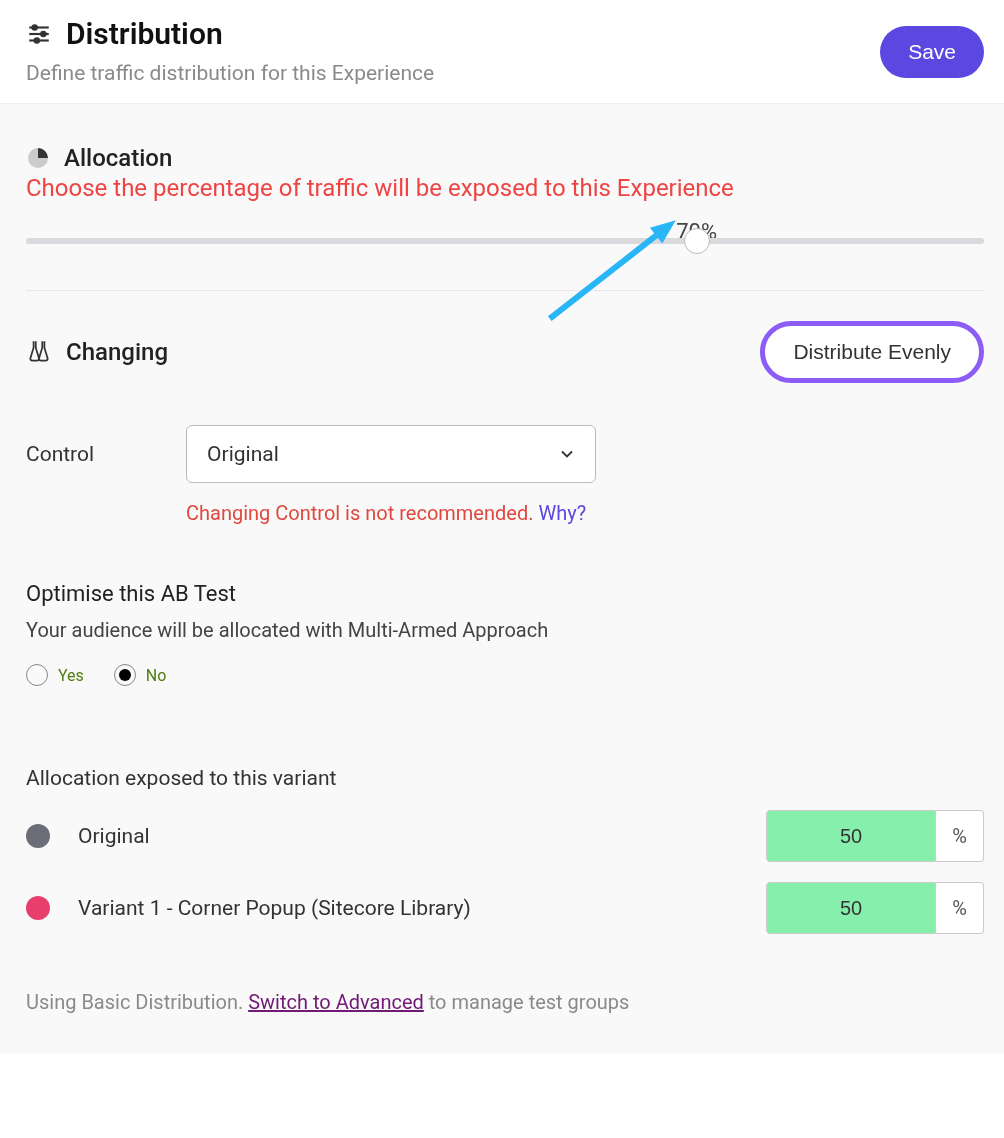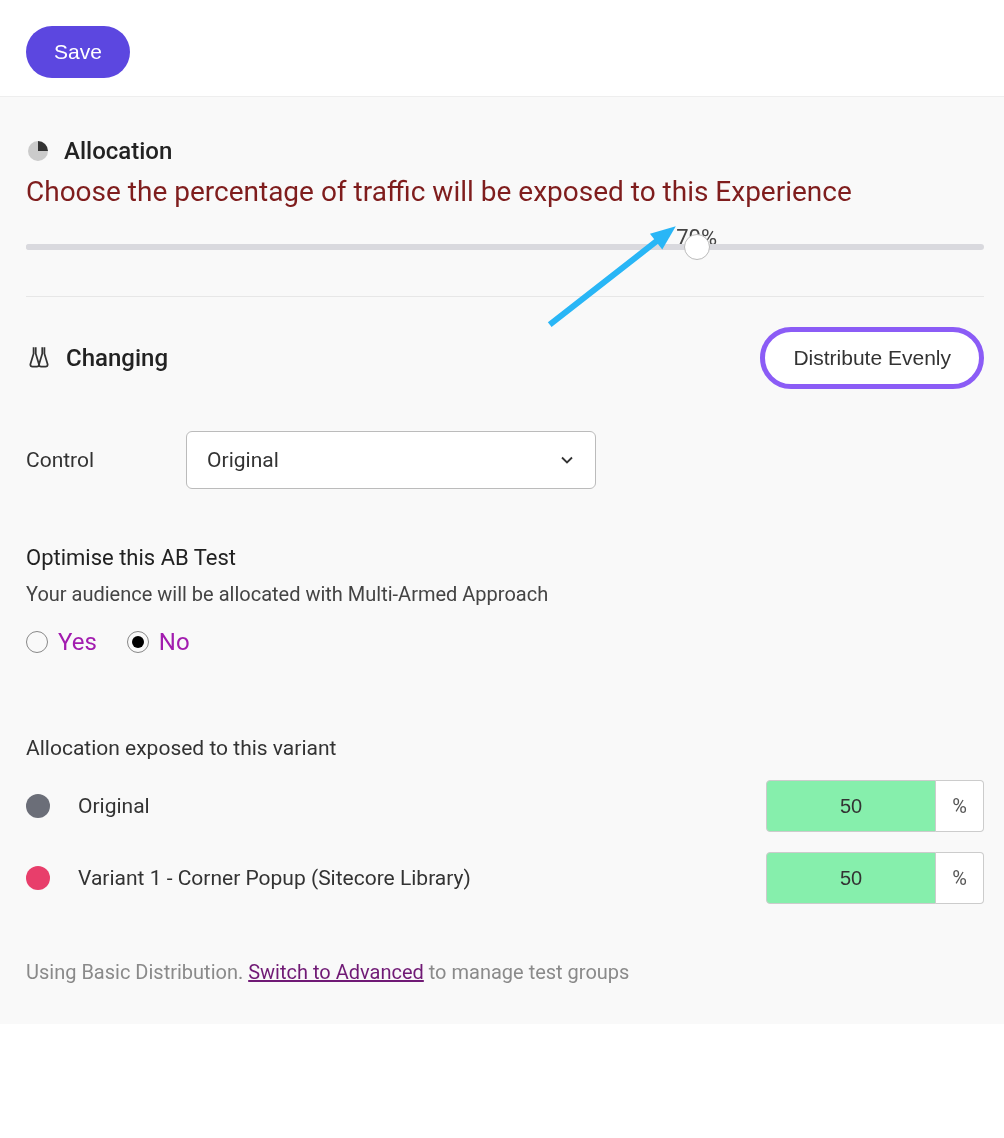--- a/index.html
+++ b/index.html
@@ -30,21 +30,21 @@
     padding: 14px 28px;
     font-size: 21px;
     font-weight: 500;
     cursor: pointer;
     margin-top: 10px;
   }
   .body-area { background: #f9f9f9; padding: 40px 20px 40px 26px; }
   .section-title-row { display: flex; align-items: center; gap: 14px; }
   .pie-icon { width: 24px; height: 24px; }
   .section-title { font-size: 24px; font-weight: 500; color: #222; }
-  .section-desc { font-size: 28px; color: #7f1d1d; margin-top: 10px; }
+  .section-desc { font-size: 24px; color: #ef4444; margin-top: 2px; }
 
   .slider-wrap { position: relative; margin-top: 36px; }
   .slider-value {
     position: absolute;
     top: -30px;
     font-size: 22px;
     color: #444;
     transform: translateX(-50%);
     margin-top: 11px;
   }
@@ -134,21 +134,21 @@
   .radio-circle {
     width: 22px;
     height: 22px;
     border: 1.5px solid #888;
     border-radius: 50%;
     display: flex;
     align-items: center;
     justify-content: center;
   }
   .radio-dot { width: 12px; height: 12px; background: #000; border-radius: 50%; }
-  .radio-label { font-size: 24px; color: #a21caf; }
+  .radio-label { font-size: 16px; color: #4d7c0f; }
 
   .alloc-title { font-size: 21px; color: #333; margin-top: 80px; }
   .alloc-row {
     display: flex;
     align-items: center;
     justify-content: space-between;
     margin-top: 20px;
   }
   .alloc-left { display: flex; align-items: center; gap: 28px; }
   .color-dot { width: 24px; height: 24px; border-radius: 50%; }
@@ -178,20 +178,36 @@
     background: #fff;
   }
 
   .footer-note { margin-top: 56px; font-size: 20px; color: #8a8a8a; }
   .footer-link { text-decoration: underline; cursor: pointer; color: #701a75; }
 </style>
 </head>
 <body>
 
 <div class="header">
+  <div class="header-left">
+    <div class="title-row">
+      <span class="sliders-icon">
+        <svg viewBox="0 0 24 24" width="26" height="26" fill="none" stroke="#333" stroke-width="2">
+          <line x1="3" y1="6" x2="21" y2="6"></line>
+            <circle cx="8" cy="6" r="2" fill="#333"></circle>
+          <line x1="3" y1="12" x2="21" y2="12"></line>
+            <circle cx="16" cy="12" r="2" fill="#333"></circle>
+          <line x1="3" y1="18" x2="21" y2="18"></line>
+            <circle cx="10" cy="18" r="2" fill="#333"></circle>
+        </svg>
+      </span>
+      <h1 class="page-title">Distribution</h1>
+    </div>
+    <div class="page-subtitle">Define traffic distribution for this Experience</div>
+  </div>
   <button class="save-btn">Save</button>
 </div>
 
 <div class="body-area">
 
   <div class="section-title-row">
     <span class="pie-icon">
       <svg viewBox="0 0 24 24" width="24" height="24">
         <path d="M12 2 A10 10 0 0 1 22 12 L12 12 Z" fill="#333"></path>
         <path d="M12 12 L12 2 A10 10 0 1 0 22 12 Z" fill="#888" opacity="0.4"></path>
@@ -235,20 +251,25 @@
     <div class="control-select">
       <span>Original</span>
       <span class="chevron">
         <svg viewBox="0 0 24 24" width="20" height="20" fill="none" stroke="#333" stroke-width="2.2">
           <polyline points="6 9 12 15 18 9"></polyline>
         </svg>
       </span>
     </div>
   </div>
 
+  <div class="warning-row">
+    <span class="warning-text">Changing Control is not recommended.</span>
+    <span> </span>
+    <span class="why-link">Why?</span>
+  </div>
 
   <div class="optimise-block">
     <div class="optimise-title">Optimise this AB Test</div>
     <div class="optimise-desc">Your audience will be allocated with Multi-Armed Approach</div>
     <div class="radio-row">
       <div class="radio-item">
         <div class="radio-circle"></div>
         <span class="radio-label">Yes</span>
       </div>
       <div class="radio-item">

